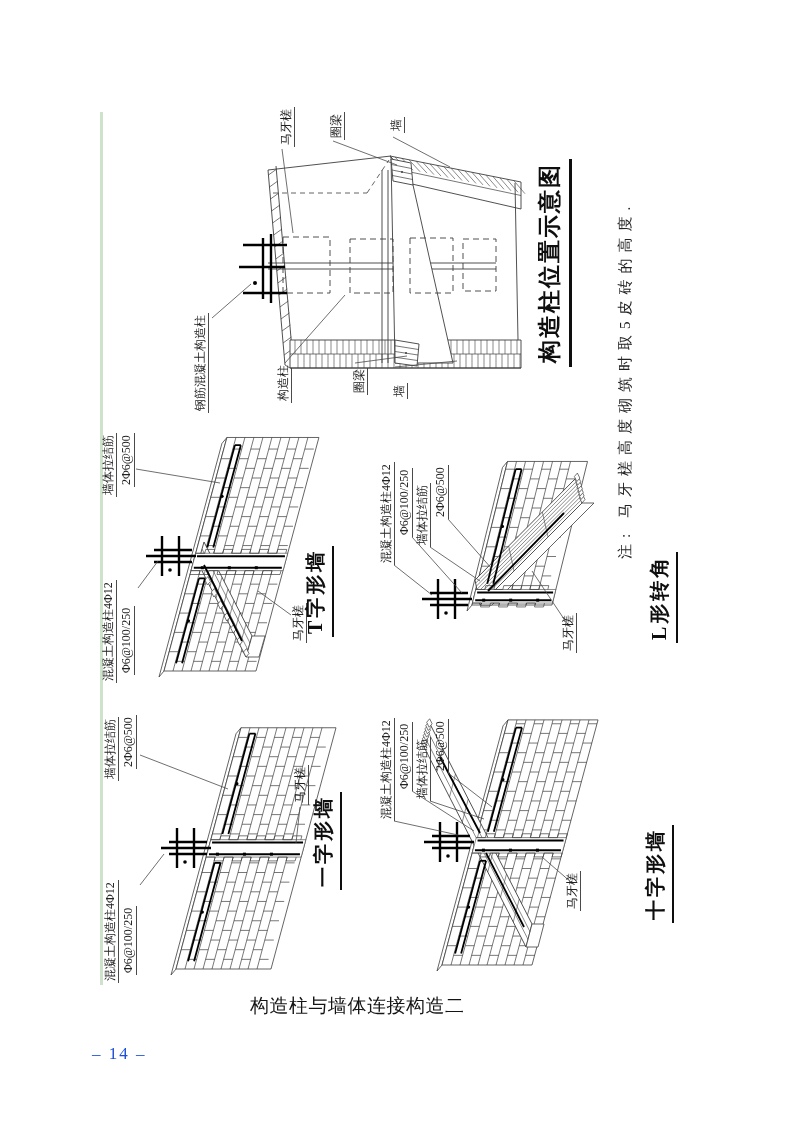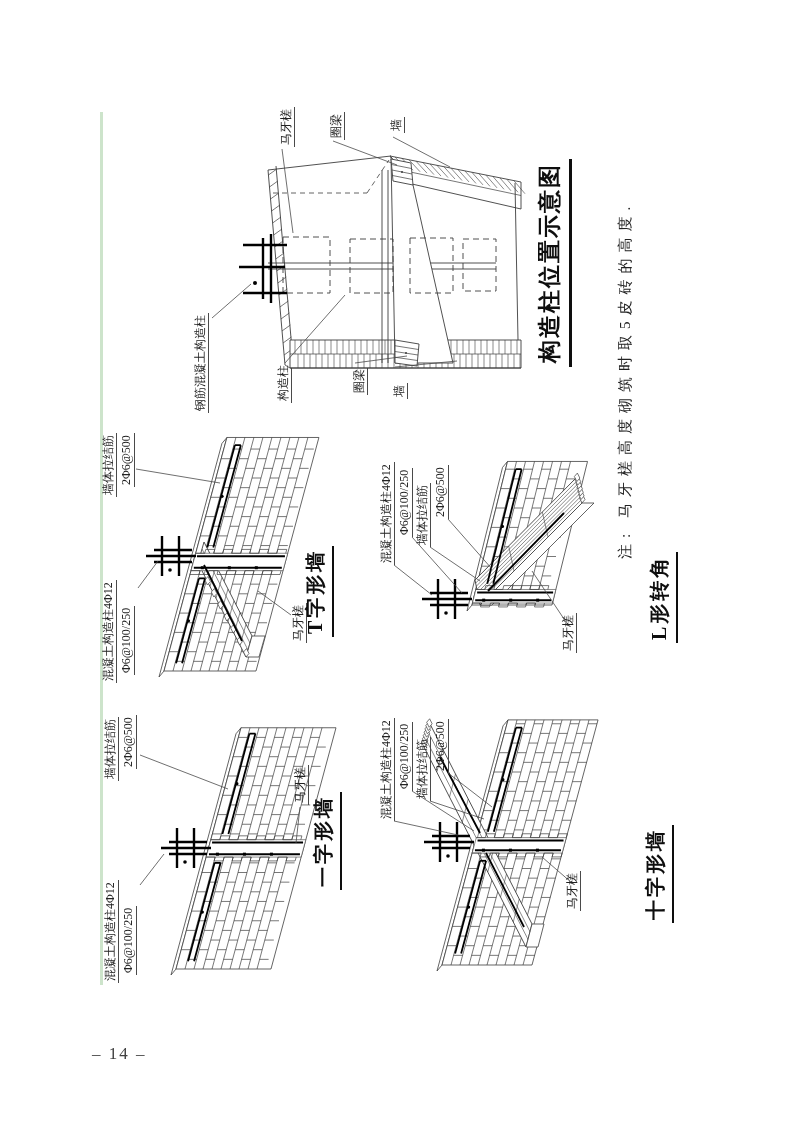--- a/index.html
+++ b/index.html
@@ -11,21 +11,21 @@
   .diag{position:absolute;}
   .diag svg{position:absolute;left:0;top:0;}
   .lb{position:absolute;font-size:12px;line-height:1.1;white-space:nowrap;
       border-bottom:1px solid #4a4a4a;padding:0 2px 1px 2px;color:#222;}
   .dtitle{position:absolute;font-weight:bold;font-size:20px;letter-spacing:3px;
           color:#0e0e0e;border-bottom:2.5px solid #0e0e0e;padding:0 3px 3px 3px;white-space:nowrap;}
   .stitle{position:absolute;font-weight:bold;font-size:23px;letter-spacing:2px;
           color:#0e0e0e;border-bottom:3px solid #0e0e0e;padding:0 4px 4px 4px;white-space:nowrap;}
   .note{position:absolute;font-size:15px;letter-spacing:6px;color:#222;white-space:nowrap;}
   .caption{position:absolute;left:250px;top:993px;font-size:19px;letter-spacing:0.5px;color:#141414;white-space:nowrap;}
-  .pageno{position:absolute;left:92px;top:1044px;font-size:17px;color:#404040;letter-spacing:2px;}
+  .pageno{position:absolute;left:92px;top:1044px;font-size:17px;color:#1d4ed8;letter-spacing:2px;}
   .schemart{position:absolute;left:205px;top:135px;}
 </style>
 </head>
 <body>
 
 <div class="page">
 
   <div class="edge-line" style="background: rgb(205, 228, 203);"></div>
 
   <div class="sheet">
@@ -851,14 +851,15 @@
       <circle cx="50" cy="148" r="2" fill="#000"></circle>
       <polyline points="77,14 88,98" fill="none" stroke="#4a4a4a" stroke-width="0.8"></polyline>
       <polyline points="128,6 192,30" fill="none" stroke="#4a4a4a" stroke-width="0.8"></polyline>
       <polyline points="188,2 245,32" fill="none" stroke="#4a4a4a" stroke-width="0.8"></polyline>
       <polyline points="80,228 140,160" fill="none" stroke="#4a4a4a" stroke-width="0.8"></polyline>
       <polyline points="150,228 202,221" fill="none" stroke="#4a4a4a" stroke-width="0.8"></polyline>
       <polyline points="190,232 252,226" fill="none" stroke="#4a4a4a" stroke-width="0.8"></polyline>
       <polyline points="7,183 46,149" fill="none" stroke="#4a4a4a" stroke-width="0.8"></polyline>
     </svg>
 
+  <div class="caption">构造柱与墙体连接构造二</div>
   <div class="pageno">– 14 –</div>
 </div>
 
 </body></html>

